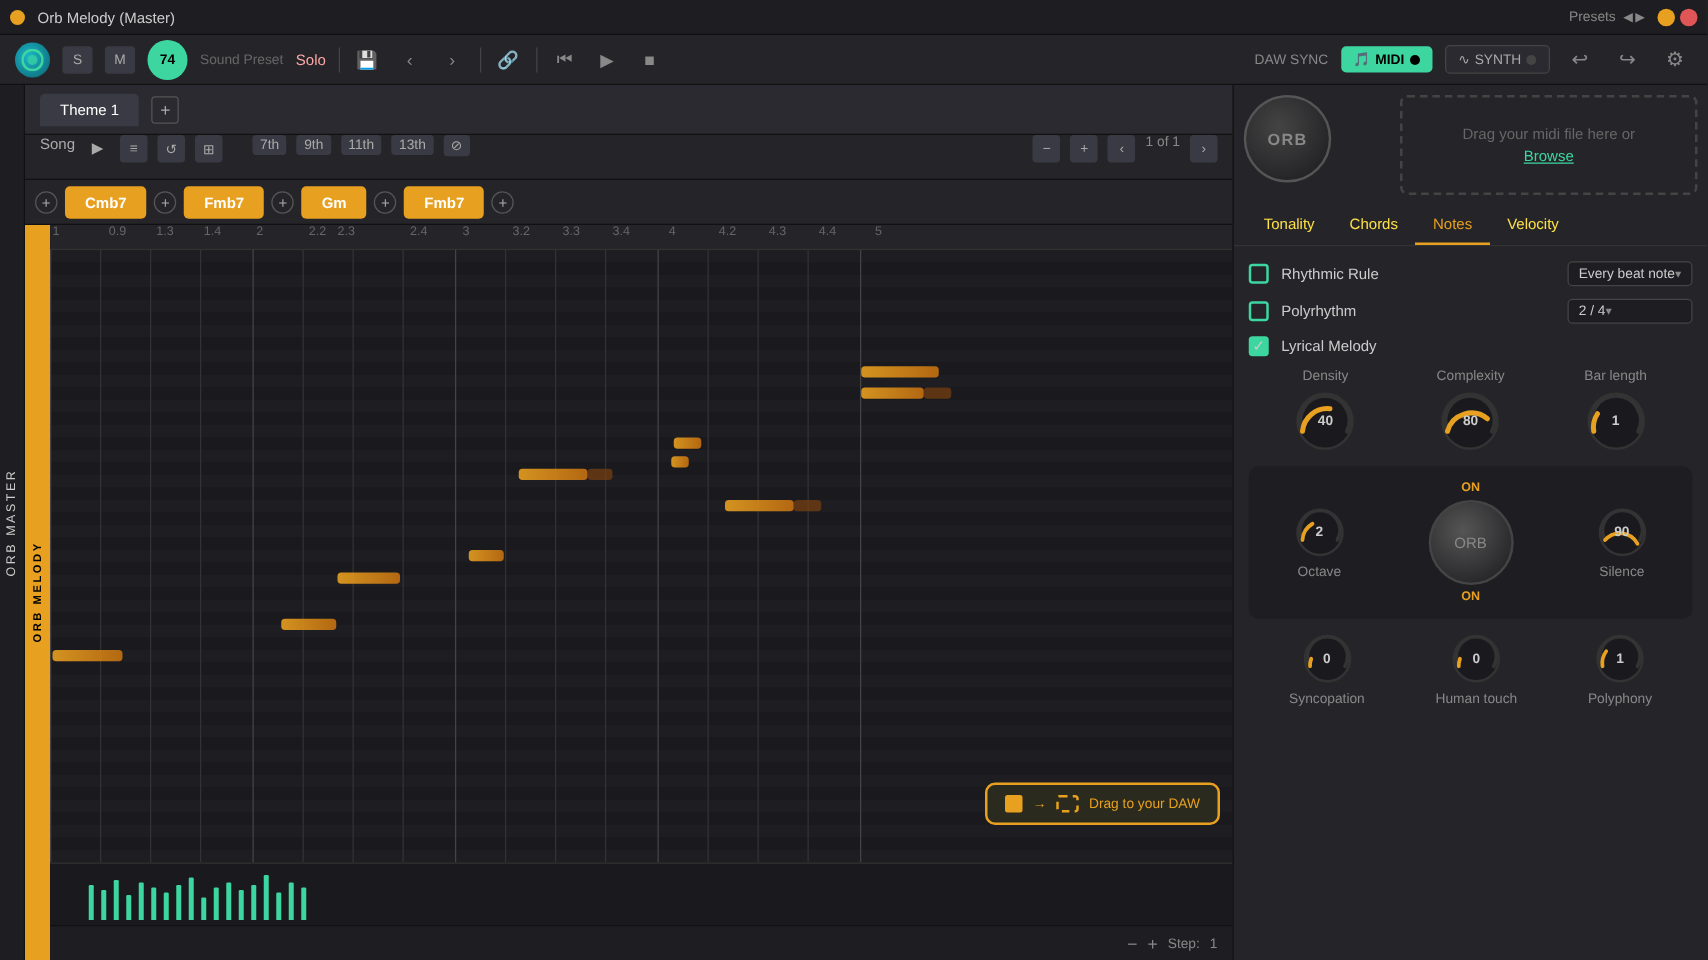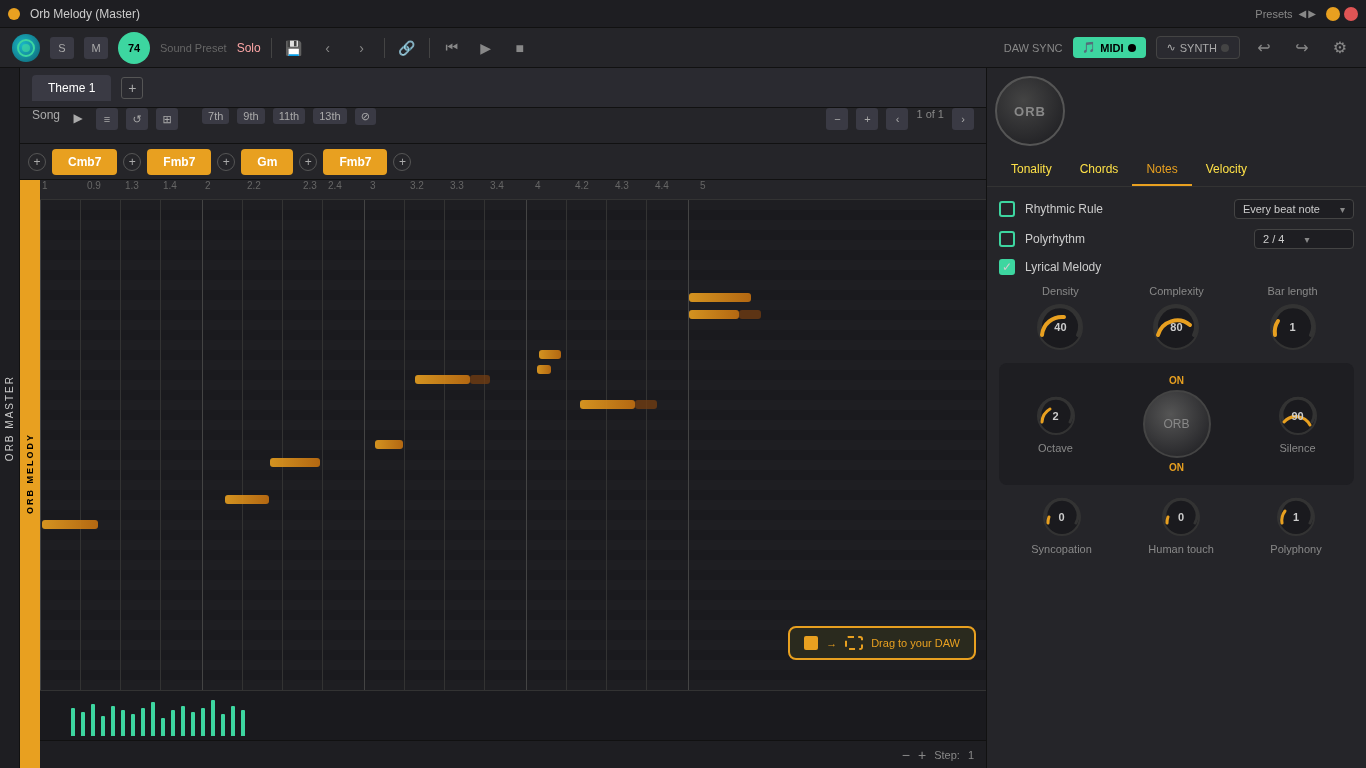--- a/index.html
+++ b/index.html
@@ -578,21 +578,21 @@
     }
     .toggle-dropdown {
       background: #1e1e22;
       border: 1px solid #444;
       border-radius: 4px;
       color: #ccc;
       font-size: 11px;
       padding: 3px 8px;
       display: flex;
       align-items: center;
-      gap: 20px;
+      gap: 0;
       cursor: pointer;
       min-width: 100px;
     }
     .dropdown-arrow { color: #888; font-size: 10px; }
 
     
     .knob-section {
       display: flex;
       justify-content: space-around;
       margin: 10px 0;
@@ -817,21 +817,21 @@
 
           <div class="piano-roll-grid">
 
             <div class="grid-header">
               <span class="grid-beat" style="left:2px;">1</span>
               <span class="grid-beat" style="left:47px;">0.9</span>
               <span class="grid-beat" style="left:85px;">1.3</span>
               <span class="grid-beat" style="left:123px;">1.4</span>
               <span class="grid-beat" style="left:165px;">2</span>
               <span class="grid-beat" style="left:207px;">2.2</span>
-              <span class="grid-beat" style="left:263px;">2.3</span>
+              <span class="grid-beat" style="left:230px;">2.3</span>
               <span class="grid-beat" style="left:288px;">2.4</span>
               <span class="grid-beat" style="left:330px;">3</span>
               <span class="grid-beat" style="left:370px;">3.2</span>
               <span class="grid-beat" style="left:410px;">3.3</span>
               <span class="grid-beat" style="left:450px;">3.4</span>
               <span class="grid-beat" style="left:495px;">4</span>
               <span class="grid-beat" style="left:535px;">4.2</span>
               <span class="grid-beat" style="left:575px;">4.3</span>
               <span class="grid-beat" style="left:615px;">4.4</span>
               <span class="grid-beat" style="left:660px;">5</span>
@@ -922,20 +922,24 @@
   </div>
 
   <div class="right-panel">
 
     <div class="panel-top-row">
       <div style="flex:1;">
         <div class="orb-circle">
           <span>ORB</span>
         </div>
       </div>
+      <div class="midi-drop-zone" style="flex:2;margin:0;">
+        <span>Drag your midi file here or</span>
+        <span class="browse-link">Browse</span>
+      </div>
     </div>
 
     <div class="panel-tabs">
       <button class="panel-tab">Tonality</button>
       <button class="panel-tab">Chords</button>
       <button class="panel-tab active">Notes</button>
       <button class="panel-tab">Velocity</button>
     </div>
 
     <div class="panel-content">

